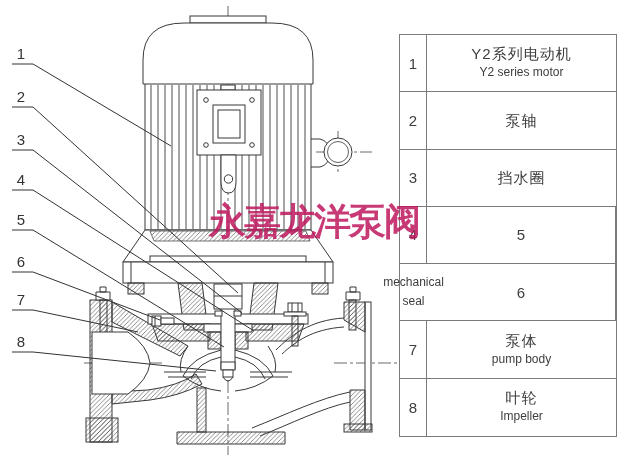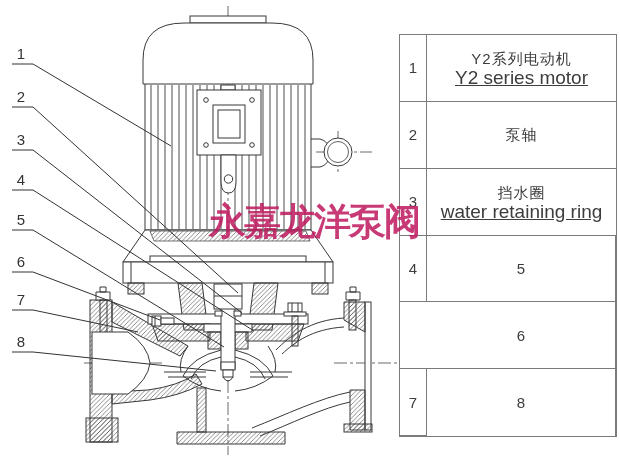--- a/index.html
+++ b/index.html
@@ -22,21 +22,21 @@
   }
   #parts-table .cell{
     border-right:1px solid #7b7b7b;border-bottom:1px solid #7b7b7b;
     display:flex;flex-direction:column;align-items:center;justify-content:center;
     box-sizing:border-box;text-align:center;background:transparent;
   }
   #parts-table .cell.last-row{border-bottom:none;}
   #parts-table .cell.desc{border-right:none;}
   #parts-table .num{font-size:15px;}
   #parts-table .cn{font-size:15px;letter-spacing:1px;line-height:19px;}
-  #parts-table .en{font-size:19px;line-height:19px;text-decoration:underline;}
+  #parts-table .en{font-size:12px;line-height:19px;}
 </style>
 </head>
 <body>
 
 <div id="stage">
 
 <svg width="620" height="459" viewBox="0 0 620 459">
   <defs>
     <pattern id="h" patternUnits="userSpaceOnUse" width="4.5" height="4.5">
       <path d="M0,4.5 L4.5,0" stroke="#4c4c4c" stroke-width="0.65"></path>
@@ -199,25 +199,33 @@
       <div class="cn">Y2系列电动机</div>
       <div class="en">Y2 series motor</div>
     </div>
     <div class="cell num">2</div>
     <div class="cell desc">
       <div class="cn">泵轴</div>
     </div>
     <div class="cell num">3</div>
     <div class="cell desc">
       <div class="cn">挡水圈</div>
-      <div class="en">water retaining ring</div>
     </div>
     <div class="cell num">4</div>
     <div class="cell num">5</div>
     <div class="cell desc">
+      <div class="en">mechanical seal</div>
     </div>
     <div class="cell num">6</div>
     <div class="cell num">7</div>
+    <div class="cell desc">
+      <div class="cn">泵体</div>
+      <div class="en">pump body</div>
+    </div>
     <div class="cell num last-row">8</div>
+    <div class="cell desc last-row">
+      <div class="cn">叶轮</div>
+      <div class="en">Impeller</div>
+    </div>
   </div>
 
   <div id="watermark">永嘉龙洋泵阀</div>
 </div>
 
 </body></html>

